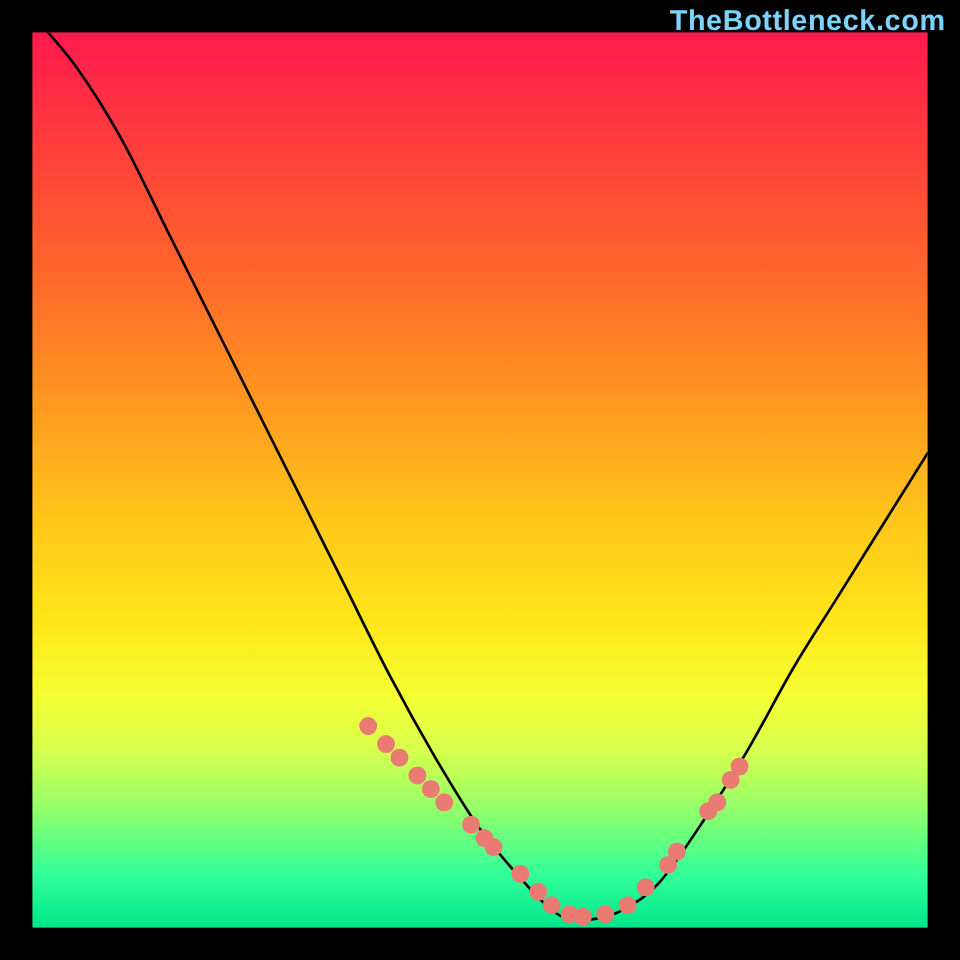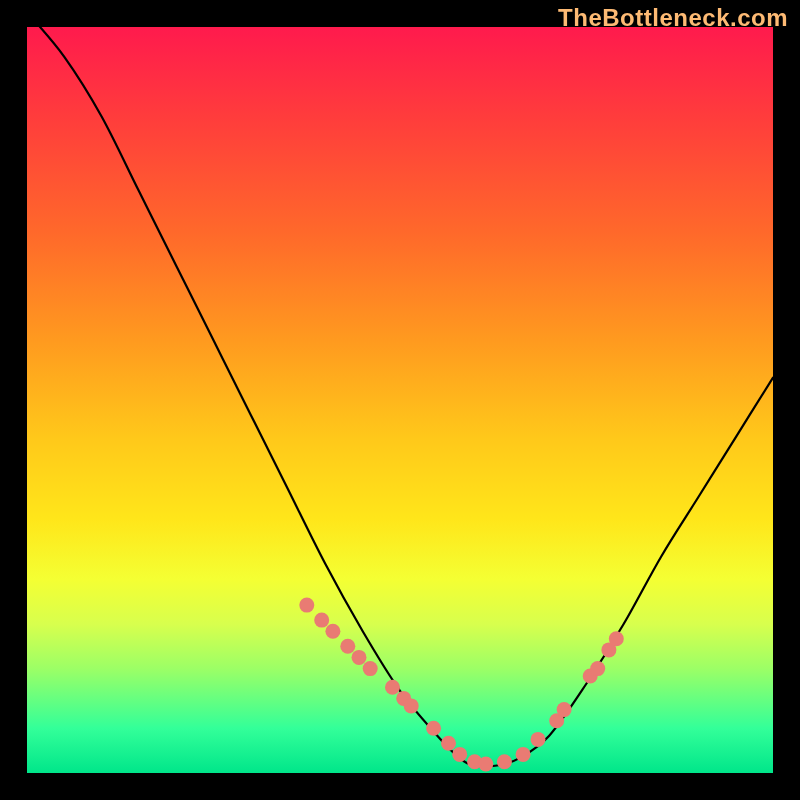--- a/index.html
+++ b/index.html
@@ -35,21 +35,21 @@
       #f4ff33 74%,
       #d8ff4d 80%,
       #9cff66 86%,
       #33ff99 94%,
       #00e68a 100%);
   }
   .watermark {
     position: absolute;
     top: 4px;
     right: 12px;
-    color: #fdba74;
+    color: #7dd3fc;
     font-size: 24px;
     font-weight: 600;
     letter-spacing: 0.5px;
     user-select: none;
   }
   svg.curve {
     position: absolute;
     left: 0;
     top: 0;
     width: 746px;

